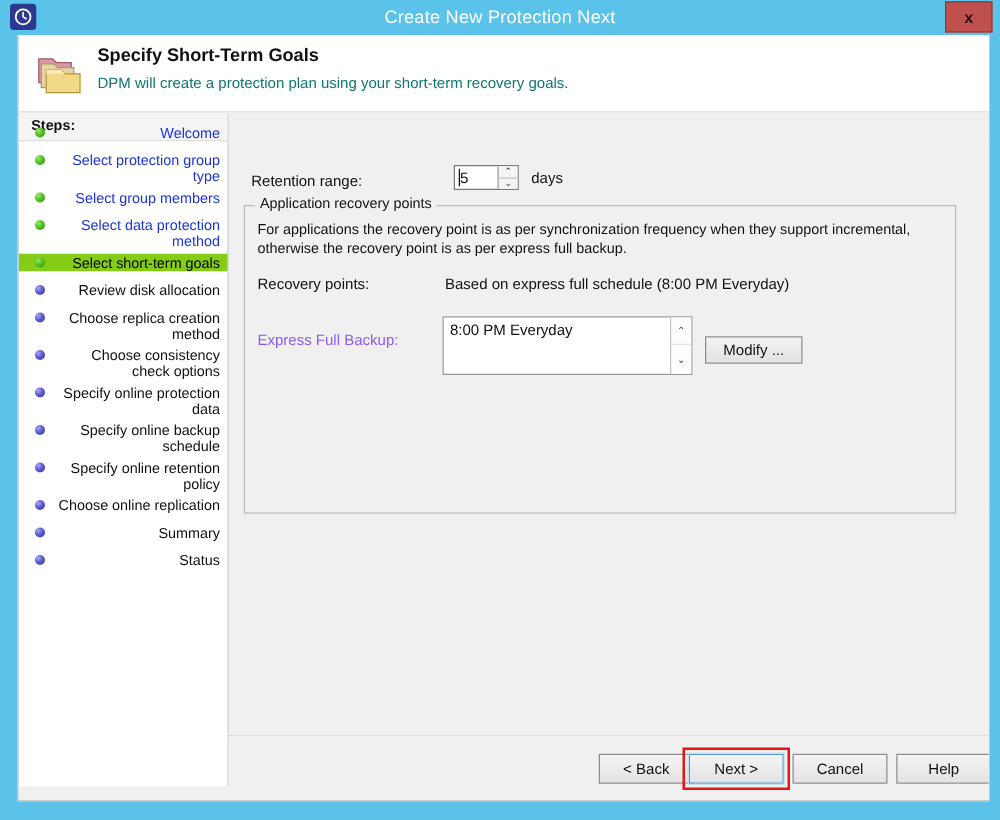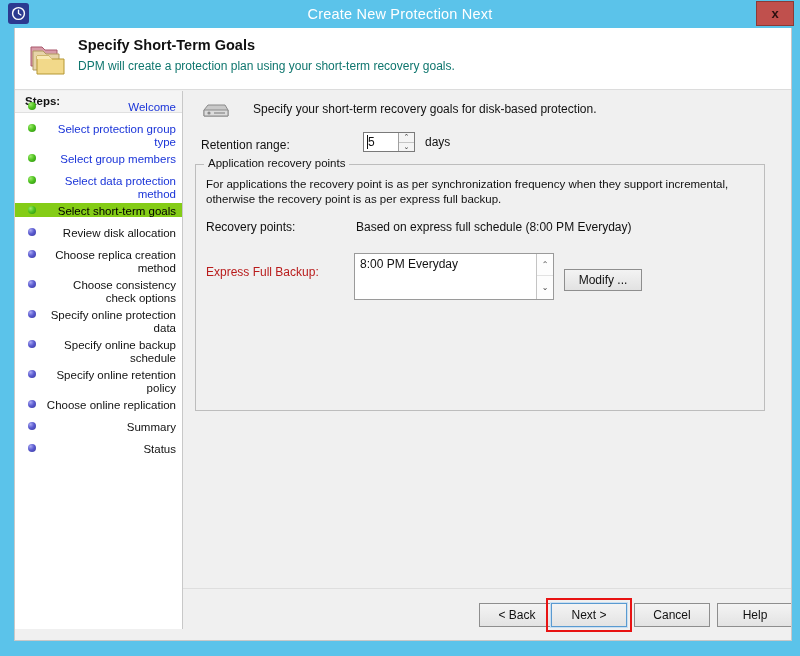--- a/index.html
+++ b/index.html
@@ -188,21 +188,21 @@
     font-size: 11.5px; color: #111;
   }
   #gb-desc {
     position: absolute; left: 10px; top: 12px;
     width: 548px;
     font-size: 11.5px; color: #111; line-height: 15px;
   }
   #rp-label { position: absolute; left: 10px; top: 55px; font-size: 12px; color: #111; }
   #rp-value { position: absolute; left: 160px; top: 55px; font-size: 12px; color: #111; }
 
-  #efb-label { position: absolute; left: 10px; top: 100px; font-size: 12px; color: #b91c1c; }
+  #efb-label { position: absolute; left: 10px; top: 100px; font-size: 12px; color: #8b5cf6; }
   #efb-list {
     position: absolute; left: 158px; top: 88px;
     width: 200px; height: 47px;
     background: #ffffff;
     border: 1px solid #9a9a9a;
     display: flex;
   }
   #efb-item {
     flex: 1; padding: 3px 0 0 5px;
     font-size: 12px; color: #111;
@@ -340,31 +340,20 @@
             <div class="step future" style="top: 246px; height: 26px; padding-top: 2px;"><span class="bullet blue"></span><span>Specify online backup schedule</span></div>
             <div class="step future" style="top: 276px; height: 26px; padding-top: 2px;"><span class="bullet blue"></span><span>Specify online retention policy</span></div>
             <div class="step future" style="top: 306px; height: 14px; padding-top: 2px;"><span class="bullet blue"></span><span>Choose online replication</span></div>
             <div class="step future" style="top: 328px; height: 14px; padding-top: 2px;"><span class="bullet blue"></span><span>Summary</span></div>
             <div class="step future" style="top: 350px; height: 14px; padding-top: 2px;"><span class="bullet blue"></span><span>Status</span></div>
           </div>
       </div>
 
       <div id="content">
 
-        <div id="disk-row">
-          <div id="disk-icon">
-            <svg width="30" height="20" viewBox="0 0 30 20">
-              <path d="M3 9 L7 4 h17 l3 5 v6 H3 z" fill="#c9c9c9" stroke="#8a8a8a" stroke-width="1"></path>
-              <path d="M3 9 h24 v6 H3 z" fill="#dcdcdc" stroke="#8a8a8a" stroke-width="1"></path>
-              <circle cx="8" cy="12" r="1.6" fill="#8a8a8a"></circle>
-              <rect x="13" y="11" width="11" height="2" fill="#aaaaaa"></rect>
-            </svg>
-          </div>
-          <div id="disk-text">Specify your short-term recovery goals for disk-based protection.</div>
-        </div>
 
         <div id="ret-label">Retention range:</div>
         <div id="ret-spin">
           <div id="ret-value">5</div>
           <div id="ret-arrows">
             <div>⌃</div>
             <div>⌄</div>
           </div>
         </div>
         <div id="ret-days">days</div>

